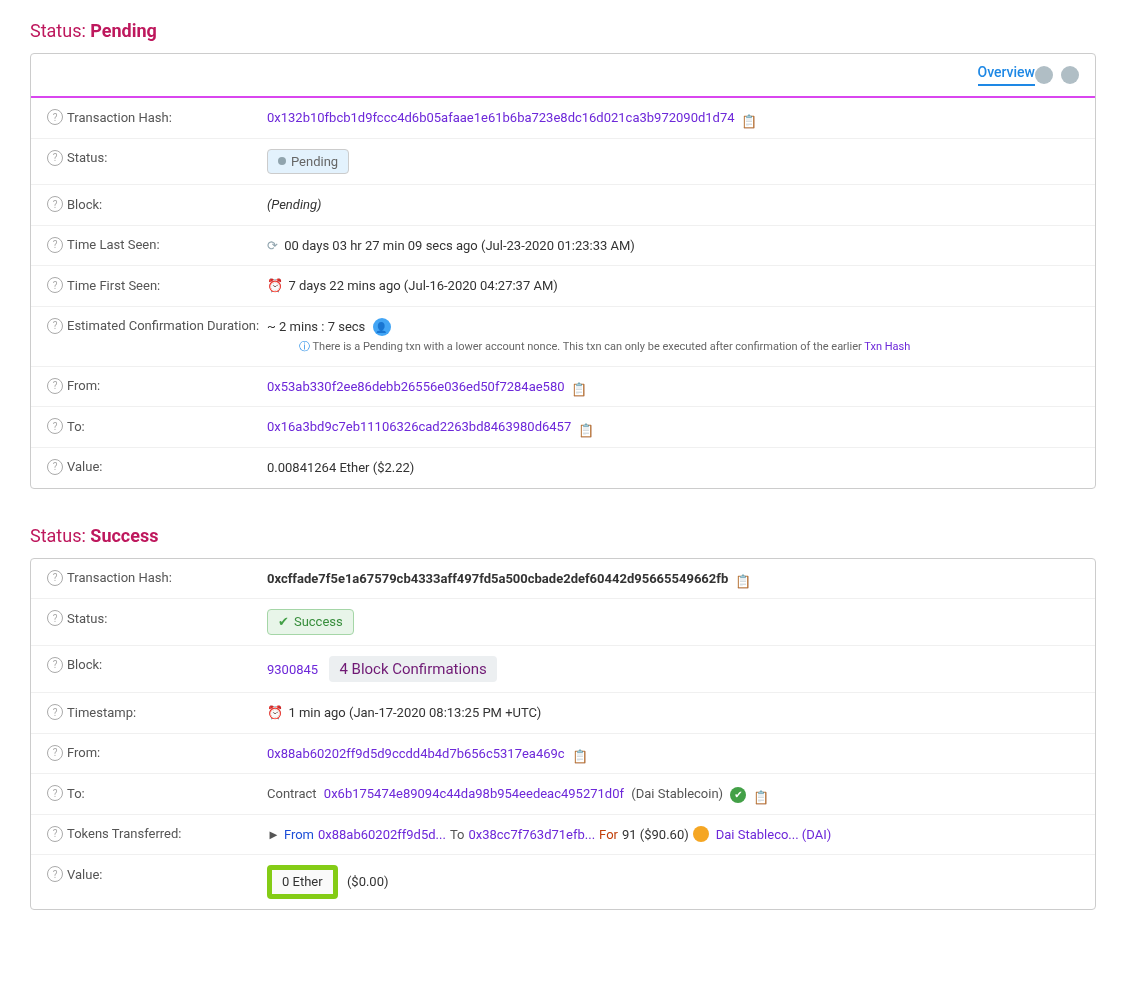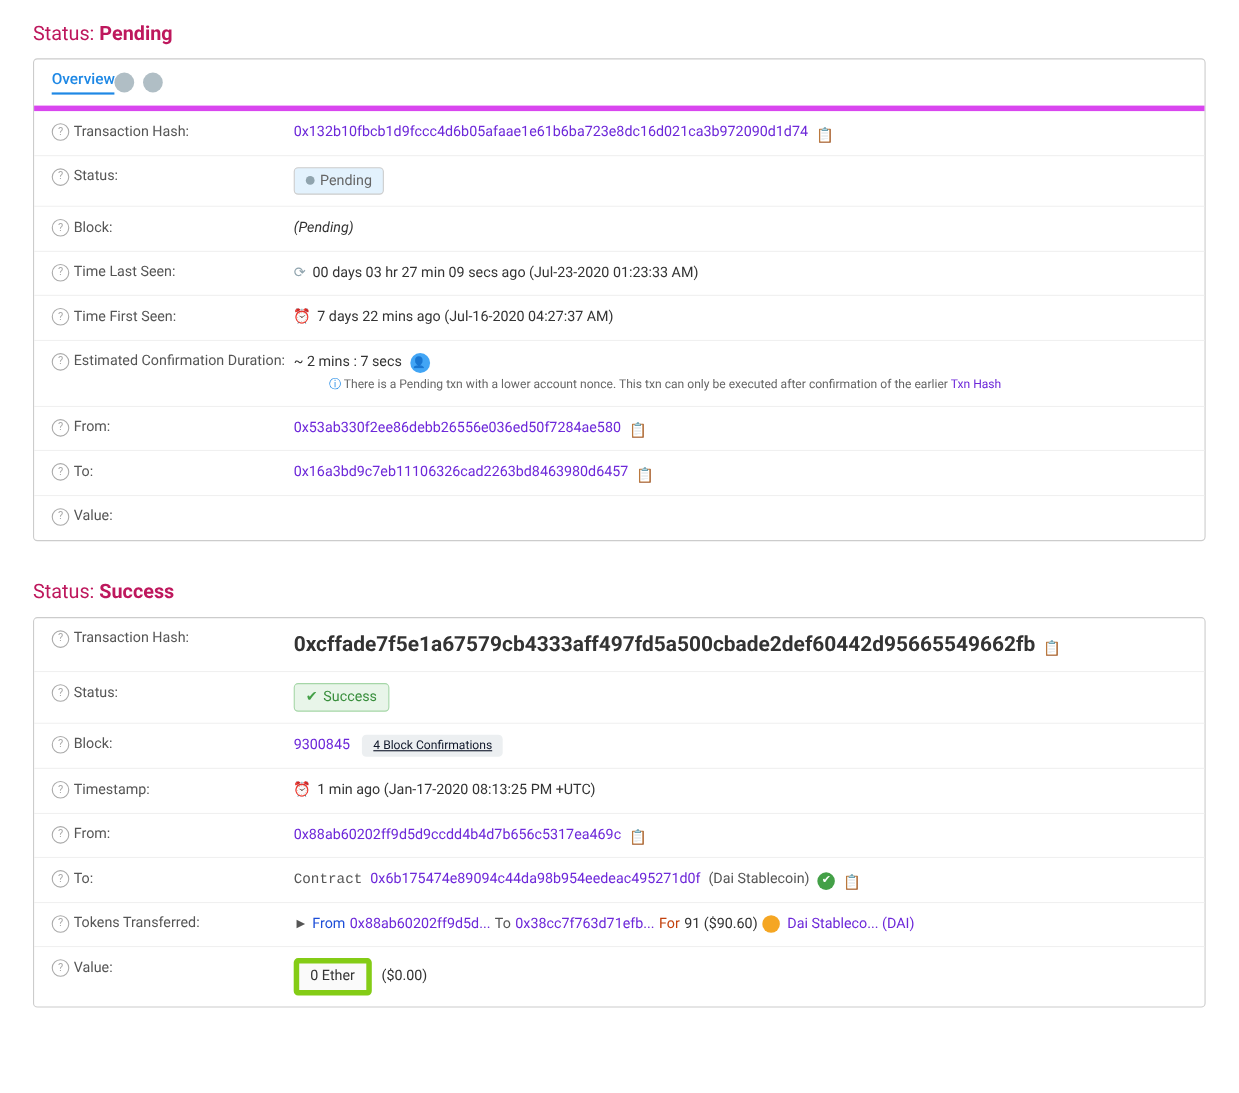--- a/index.html
+++ b/index.html
@@ -21,23 +21,23 @@
     }
     .card {
       border: 1px solid #ccc;
       border-radius: 4px;
       margin-bottom: 36px;
       background: #fff;
     }
     .card-header {
       display: flex;
       align-items: center;
-      justify-content: flex-start;
+      justify-content: flex-end;
       padding: 10px 16px;
-      border-bottom: 5px solid #d946ef;
+      border-bottom: 2px solid #d946ef;
     }
     .overview-tab {
       color: #1e88e5;
       font-size: 14px;
       font-weight: 500;
       border-bottom: 2px solid #1e88e5;
       padding-bottom: 4px;
     }
     .card-header-icons {
       display: flex;
@@ -112,26 +112,25 @@
       color: #388e3c;
       border: 1px solid #a5d6a7;
       border-radius: 4px;
       padding: 2px 10px;
       font-size: 13px;
     }
     .badge-confirmations {
       display: inline-flex;
       align-items: center;
       background: #eceff1;
-      color: #0f172a;
+      color: #701a75;
       border-radius: 4px;
       padding: 2px 10px;
-      font-size: 11px;
+      font-size: 15px;
       margin-left: 8px;
-      text-decoration: underline;
     }
     .link {
       color: #6d28d9;
       text-decoration: none;
     }
     .copy-icon {
       display: inline-block;
       width: 14px;
       height: 14px;
       margin-left: 4px;
@@ -161,21 +160,20 @@
       border: 5px solid #84cc16;
       border-radius: 4px;
       padding: 2px 10px;
       font-size: 13px;
       background: #fafafa;
       margin-right: 6px;
     }
     .contract-label {
       color: #555;
       margin-right: 4px;
-      font-family: Liberation Mono, monospace;
     }
     .verified-icon {
       display: inline-flex;
       align-items: center;
       justify-content: center;
       width: 16px;
       height: 16px;
       border-radius: 50%;
       background: #43a047;
       color: white;
@@ -324,36 +322,37 @@
       <span class="link">0x16a3bd9c7eb11106326cad2263bd8463980d6457</span>
       <span class="copy-icon">📋</span>
     </div>
   </div>
 
   <div class="row">
     <div class="row-label">
       <span class="question-icon">?</span>
       <span>Value:</span>
     </div>
+    <div class="row-value">0.00841264 Ether ($2.22)</div>
   </div>
 </div>
 
 <h2 class="section-title">
   <span>Status:</span> <strong>Success</strong>
 </h2>
 
 <div class="card">
 
   <div class="row">
     <div class="row-label">
       <span class="question-icon">?</span>
       <span>Transaction Hash:</span>
     </div>
     <div class="row-value">
-      <strong style="font-size:19px;">0xcffade7f5e1a67579cb4333aff497fd5a500cbade2def60442d95665549662fb</strong>
+      <strong style="font-size:13px;">0xcffade7f5e1a67579cb4333aff497fd5a500cbade2def60442d95665549662fb</strong>
       <span class="copy-icon">📋</span>
     </div>
   </div>
 
   <div class="row">
     <div class="row-label">
       <span class="question-icon">?</span>
       <span>Status:</span>
     </div>
     <div class="row-value">

